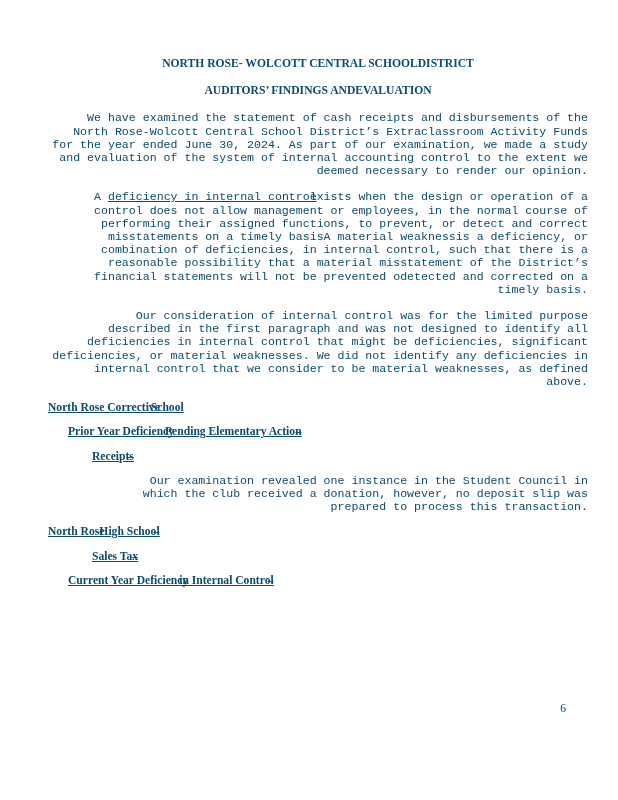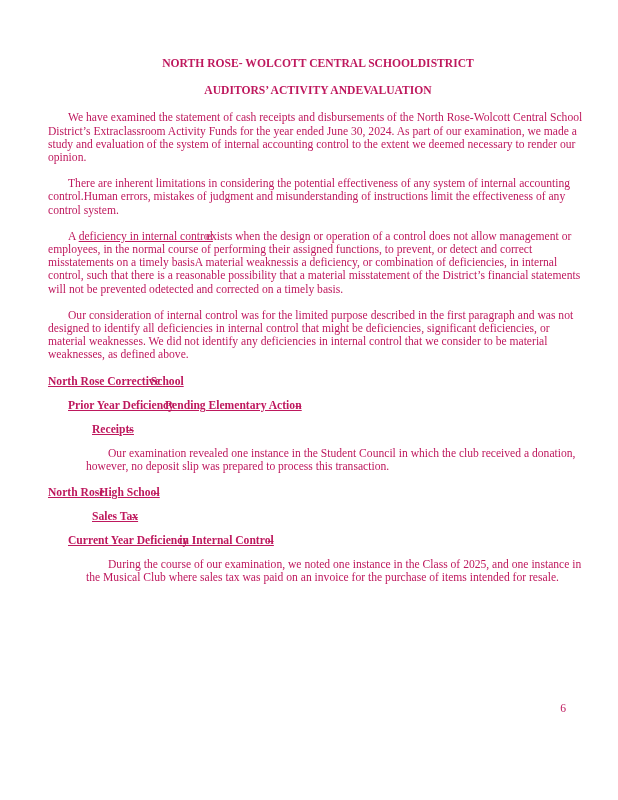--- a/index.html
+++ b/index.html
@@ -2,37 +2,38 @@
 <html><head>
 <meta charset="utf-8">
 <style>
   html,body{margin:0;padding:0;background:#ffffff;}
   .page{
     position:relative;
     width:618px;
     height:800px;
     background:#ffffff;
     font-family:"Liberation Serif", serif;
-    color:#be185d;
+    color:#0c4a6e;
     overflow:hidden;
   }
   .content{
     padding:57px 30px 0 48px;
     font-size:11.6px;
     line-height:13.2px;
   }
   .title{
     text-align:center;
     font-weight:bold;
     margin:0 0 14px 0;
   }
   .para{
     margin:0 0 13px 0;
     text-indent:20px;
-    text-align:left;
+    text-align:right;
+    font-family:Liberation Mono, monospace;
   }
   .h-main{
     font-weight:bold;
     text-decoration:underline;
     margin:0 0 11px 0;
   }
   .h-sub1{ margin-left:20px; }
   .h-sub2{ margin-left:44px; }
   .para-sub{
     margin:0 0 12px 38px;
@@ -51,44 +52,42 @@
     font-size:11.6px;
   }
 </style>
 </head>
 <body>
 
 <div class="page">
   <div class="content">
 
     <div class="title">NORTH ROSE- WOLCOTT CENTRAL SCHOOLDISTRICT</div>
-    <div class="title">AUDITORS’ ACTIVITY ANDEVALUATION</div>
+    <div class="title">AUDITORS’ FINDINGS ANDEVALUATION</div>
 
     <p class="para">We have examined the statement of cash receipts and disbursements of the North Rose-Wolcott Central School District’s Extraclassroom Activity Funds for the year ended June 30, 2024. As part of our examination, we made a study and evaluation of the system of internal accounting control to the extent we deemed necessary to render our opinion.</p>
 
-    <p class="para">There are inherent limitations in considering the potential effectiveness of any system of internal accounting control.Human errors, mistakes of judgment and misunderstanding of instructions limit the effectiveness of any control system.</p>
 
     <p class="para"><span>A </span><span class="ul-phrase">deficiency in internal control</span><span class="overlap-rest">exists when the design or operation of a control does not allow management or employees, in the normal course of performing their assigned functions, to prevent, or detect and correct misstatements on a timely basisA material weaknessis a deficiency, or combination of deficiencies, in internal control, such that there is a reasonable possibility that a material misstatement of the District’s financial statements will not be prevented odetected and corrected on a timely basis.</span></p>
 
     <p class="para">Our consideration of internal control was for the limited purpose described in the first paragraph and was not designed to identify all deficiencies in internal control that might be deficiencies, significant deficiencies, or material weaknesses. We did not identify any deficiencies in internal control that we consider to be material weaknesses, as defined above.</p>
 
     <div class="h-main"><span>North Rose Corrective</span><span class="merge">School</span></div>
 
     <div class="h-main h-sub1"><span>Prior Year Deficiency</span><span class="merge">Pending Elementary Action</span><span class="dash">–</span></div>
 
     <div class="h-main h-sub2"><span>Receipts</span><span class="dash">–</span></div>
 
     <p class="para para-sub">Our examination revealed one instance in the Student Council in which the club received a donation, however, no deposit slip was prepared to process this transaction.</p>
 
 
     <div class="h-main"><span>North Rose</span><span class="merge-sm">High School</span><span class="dash">–</span></div>
 
     <div class="h-main h-sub2"><span>Sales Tax</span><span class="dash">–</span></div>
 
     <div class="h-main h-sub1"><span>Current Year Deficiency</span><span class="merge">in Internal Control</span><span class="dash">–</span></div>
 
-    <p class="para para-sub">During the course of our examination, we noted one instance in the Class of 2025, and one instance in the Musical Club where sales tax was paid on an invoice for the purchase of items intended for resale.</p>
 
 
   </div>
 
   <div class="page-num">6</div>
 </div>
 
 </body></html>

